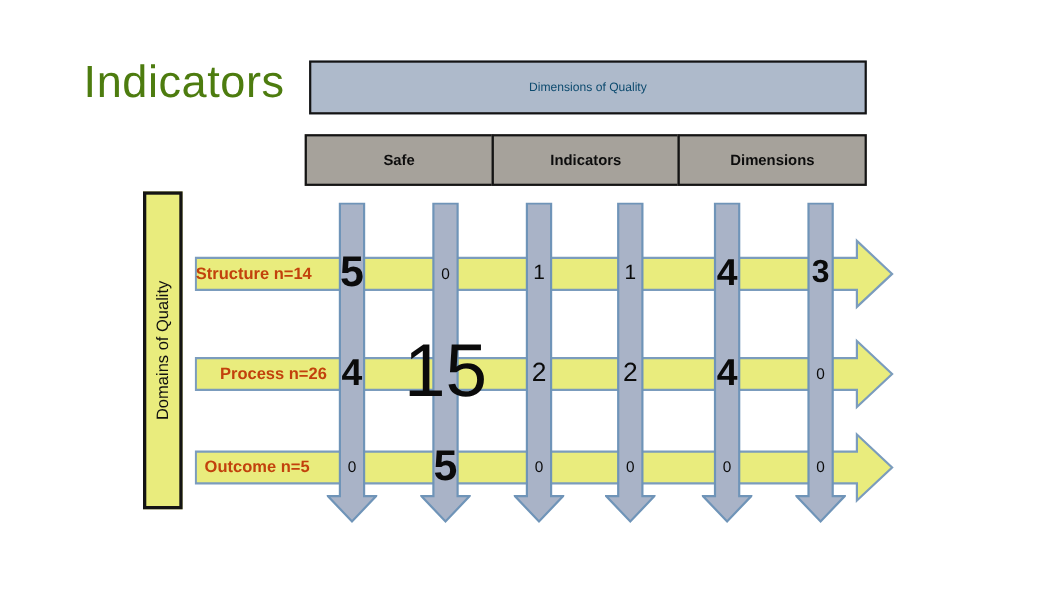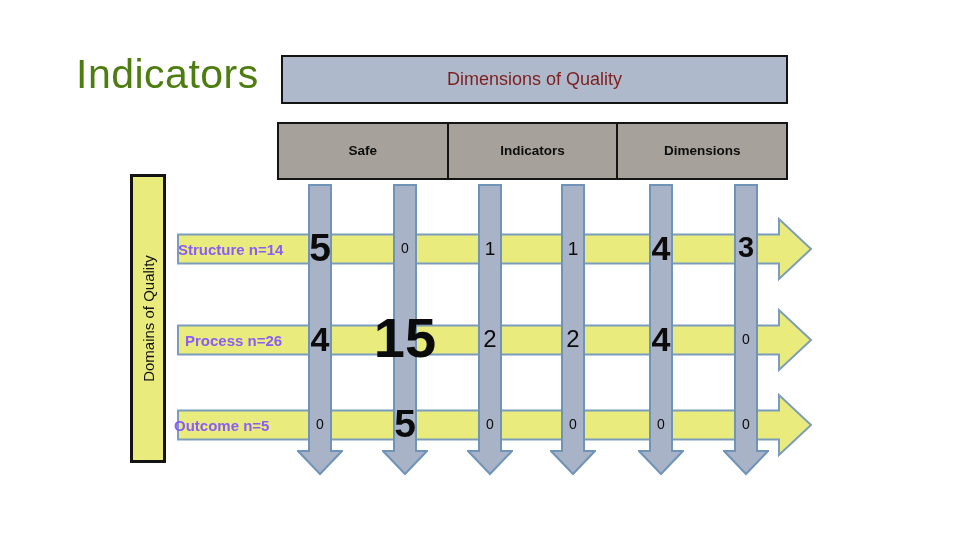--- a/index.html
+++ b/index.html
@@ -8,43 +8,43 @@
     font-family:"Liberation Sans", sans-serif;color:#111;
   }
   .slide-title{
     position:absolute;left:76px;top:52px;font-size:41px;font-weight:300;
     color:#4d7c0f;letter-spacing:.5px;line-height:1.1;
   }
   .dim-header{
     position:absolute;left:281px;top:55px;width:503px;height:45px;
     background:var(--dim-fill);border:2px solid var(--border-dark);
     display:flex;align-items:center;justify-content:center;
-    font-size:18px;color:#7f1d1d;
+    font-size:11px;color:#0c4a6e;
   }
-  .col-headers{position:absolute;left:277px;top:122px;width:511px;height:58px;display:flex;}
+  .col-headers{position:absolute;left:277px;top:122px;width:511px;height:47px;display:flex;}
   .col-cell{
     flex:1;box-sizing:border-box;margin-left:-2px;
     background:var(--hdr-fill);border:2px solid var(--border-dark);
     display:flex;align-items:center;justify-content:center;text-align:center;
     font-size:13.5px;font-weight:700;line-height:1.15;color:#0d0d0d;padding:0 3px;
   }
   .col-cell:first-child{margin-left:0;}
   .domains-box{
     position:absolute;left:130px;top:174px;width:36px;height:289px;box-sizing:border-box;
     background:var(--yellow);border:3px solid var(--border-dark);
     display:flex;align-items:center;justify-content:center;
   }
   .domains-box span{
     transform:rotate(-90deg);white-space:nowrap;font-size:15px;color:#111;
   }
   .row-arrow{position:absolute;z-index:10;}
   .col-arrow{position:absolute;z-index:20;}
   .row-label{
     position:absolute;transform:translateY(-50%);z-index:25;
-    font-size:15px;font-weight:700;color:#8b5cf6;white-space:nowrap;
+    font-size:15px;font-weight:700;color:#c2410c;white-space:nowrap;
   }
   .cell-count{
     position:absolute;transform:translate(-50%,-54%);z-index:30;
     color:#0b0b0b;line-height:1;
   }
 </style>
 </head>
 <body>
 
 <div id="stage" style="--yellow: #e9ec7d; --hdr-fill: #a6a29b; --dim-fill: #aebacb; --border-dark: #141414;">
@@ -65,25 +65,25 @@
   </div>
 
   <div id="arrowLayer">
       <svg width="638" height="66" viewBox="0 0 638 66" class="row-arrow" style="left: 177px; top: 216px;">
         <polygon points="1,18.5 602,18.5 602,3 634,33 602,63 602,47.5 1,47.5" fill="#e9ec7d" stroke="#7b9cbd" stroke-width="2" stroke-linejoin="miter"></polygon>
       </svg>
       <div class="row-label" style="left: 178px; top: 249px;">Structure n=14</div>
       <svg width="638" height="66" viewBox="0 0 638 66" class="row-arrow" style="left: 177px; top: 307px;">
         <polygon points="1,18.5 602,18.5 602,3 634,33 602,63 602,47.5 1,47.5" fill="#e9ec7d" stroke="#7b9cbd" stroke-width="2" stroke-linejoin="miter"></polygon>
       </svg>
-      <div class="row-label" style="left: 185px; top: 340px;">Process n=26</div>
+      <div class="row-label" style="left: 200px; top: 340px;">Process n=26</div>
       <svg width="638" height="66" viewBox="0 0 638 66" class="row-arrow" style="left: 177px; top: 392px;">
         <polygon points="1,18.5 602,18.5 602,3 634,33 602,63 602,47.5 1,47.5" fill="#e9ec7d" stroke="#7b9cbd" stroke-width="2" stroke-linejoin="miter"></polygon>
       </svg>
-      <div class="row-label" style="left: 174px; top: 425px;">Outcome n=5</div>
+      <div class="row-label" style="left: 186px; top: 425px;">Outcome n=5</div>
       <svg width="46" height="292" viewBox="0 0 46 292" class="col-arrow" style="left: 297px; top: 184px;">
         <polygon points="12,1 34,1 34,267 45,267 23,290 1,267 12,267" fill="#a9b3c7" stroke="#6f94b8" stroke-width="2" stroke-linejoin="miter"></polygon>
       </svg>
       <svg width="46" height="292" viewBox="0 0 46 292" class="col-arrow" style="left: 382px; top: 184px;">
         <polygon points="12,1 34,1 34,267 45,267 23,290 1,267 12,267" fill="#a9b3c7" stroke="#6f94b8" stroke-width="2" stroke-linejoin="miter"></polygon>
       </svg>
       <svg width="46" height="292" viewBox="0 0 46 292" class="col-arrow" style="left: 467px; top: 184px;">
         <polygon points="12,1 34,1 34,267 45,267 23,290 1,267 12,267" fill="#a9b3c7" stroke="#6f94b8" stroke-width="2" stroke-linejoin="miter"></polygon>
       </svg>
       <svg width="46" height="292" viewBox="0 0 46 292" class="col-arrow" style="left: 550px; top: 184px;">
@@ -95,21 +95,21 @@
       <svg width="46" height="292" viewBox="0 0 46 292" class="col-arrow" style="left: 723px; top: 184px;">
         <polygon points="12,1 34,1 34,267 45,267 23,290 1,267 12,267" fill="#a9b3c7" stroke="#6f94b8" stroke-width="2" stroke-linejoin="miter"></polygon>
       </svg>
       <div class="cell-count" style="left: 320px; top: 249px; font-size: 39px; font-weight: 700;">5</div>
       <div class="cell-count" style="left: 405px; top: 249px; font-size: 14px; font-weight: 400;">0</div>
       <div class="cell-count" style="left: 490px; top: 249px; font-size: 19px; font-weight: 400;">1</div>
       <div class="cell-count" style="left: 573px; top: 249px; font-size: 19px; font-weight: 400;">1</div>
       <div class="cell-count" style="left: 661px; top: 249px; font-size: 34px; font-weight: 700;">4</div>
       <div class="cell-count" style="left: 746px; top: 249px; font-size: 29px; font-weight: 700;">3</div>
       <div class="cell-count" style="left: 320px; top: 340px; font-size: 34px; font-weight: 700;">4</div>
-      <div class="cell-count" style="left: 405px; top: 340px; font-size: 56px; font-weight: 700; text-align: center;">15</div>
+      <div class="cell-count" style="left: 405px; top: 340px; font-size: 68px; font-weight: 400; text-align: center;">15</div>
       <div class="cell-count" style="left: 490px; top: 340px; font-size: 24px; font-weight: 400;">2</div>
       <div class="cell-count" style="left: 573px; top: 340px; font-size: 24px; font-weight: 400;">2</div>
       <div class="cell-count" style="left: 661px; top: 340px; font-size: 34px; font-weight: 700;">4</div>
       <div class="cell-count" style="left: 746px; top: 340px; font-size: 14px; font-weight: 400;">0</div>
       <div class="cell-count" style="left: 320px; top: 425px; font-size: 14px; font-weight: 400;">0</div>
       <div class="cell-count" style="left: 405px; top: 425px; font-size: 39px; font-weight: 700;">5</div>
       <div class="cell-count" style="left: 490px; top: 425px; font-size: 14px; font-weight: 400;">0</div>
       <div class="cell-count" style="left: 573px; top: 425px; font-size: 14px; font-weight: 400;">0</div>
       <div class="cell-count" style="left: 661px; top: 425px; font-size: 14px; font-weight: 400;">0</div>
       <div class="cell-count" style="left: 746px; top: 425px; font-size: 14px; font-weight: 400;">0</div>

